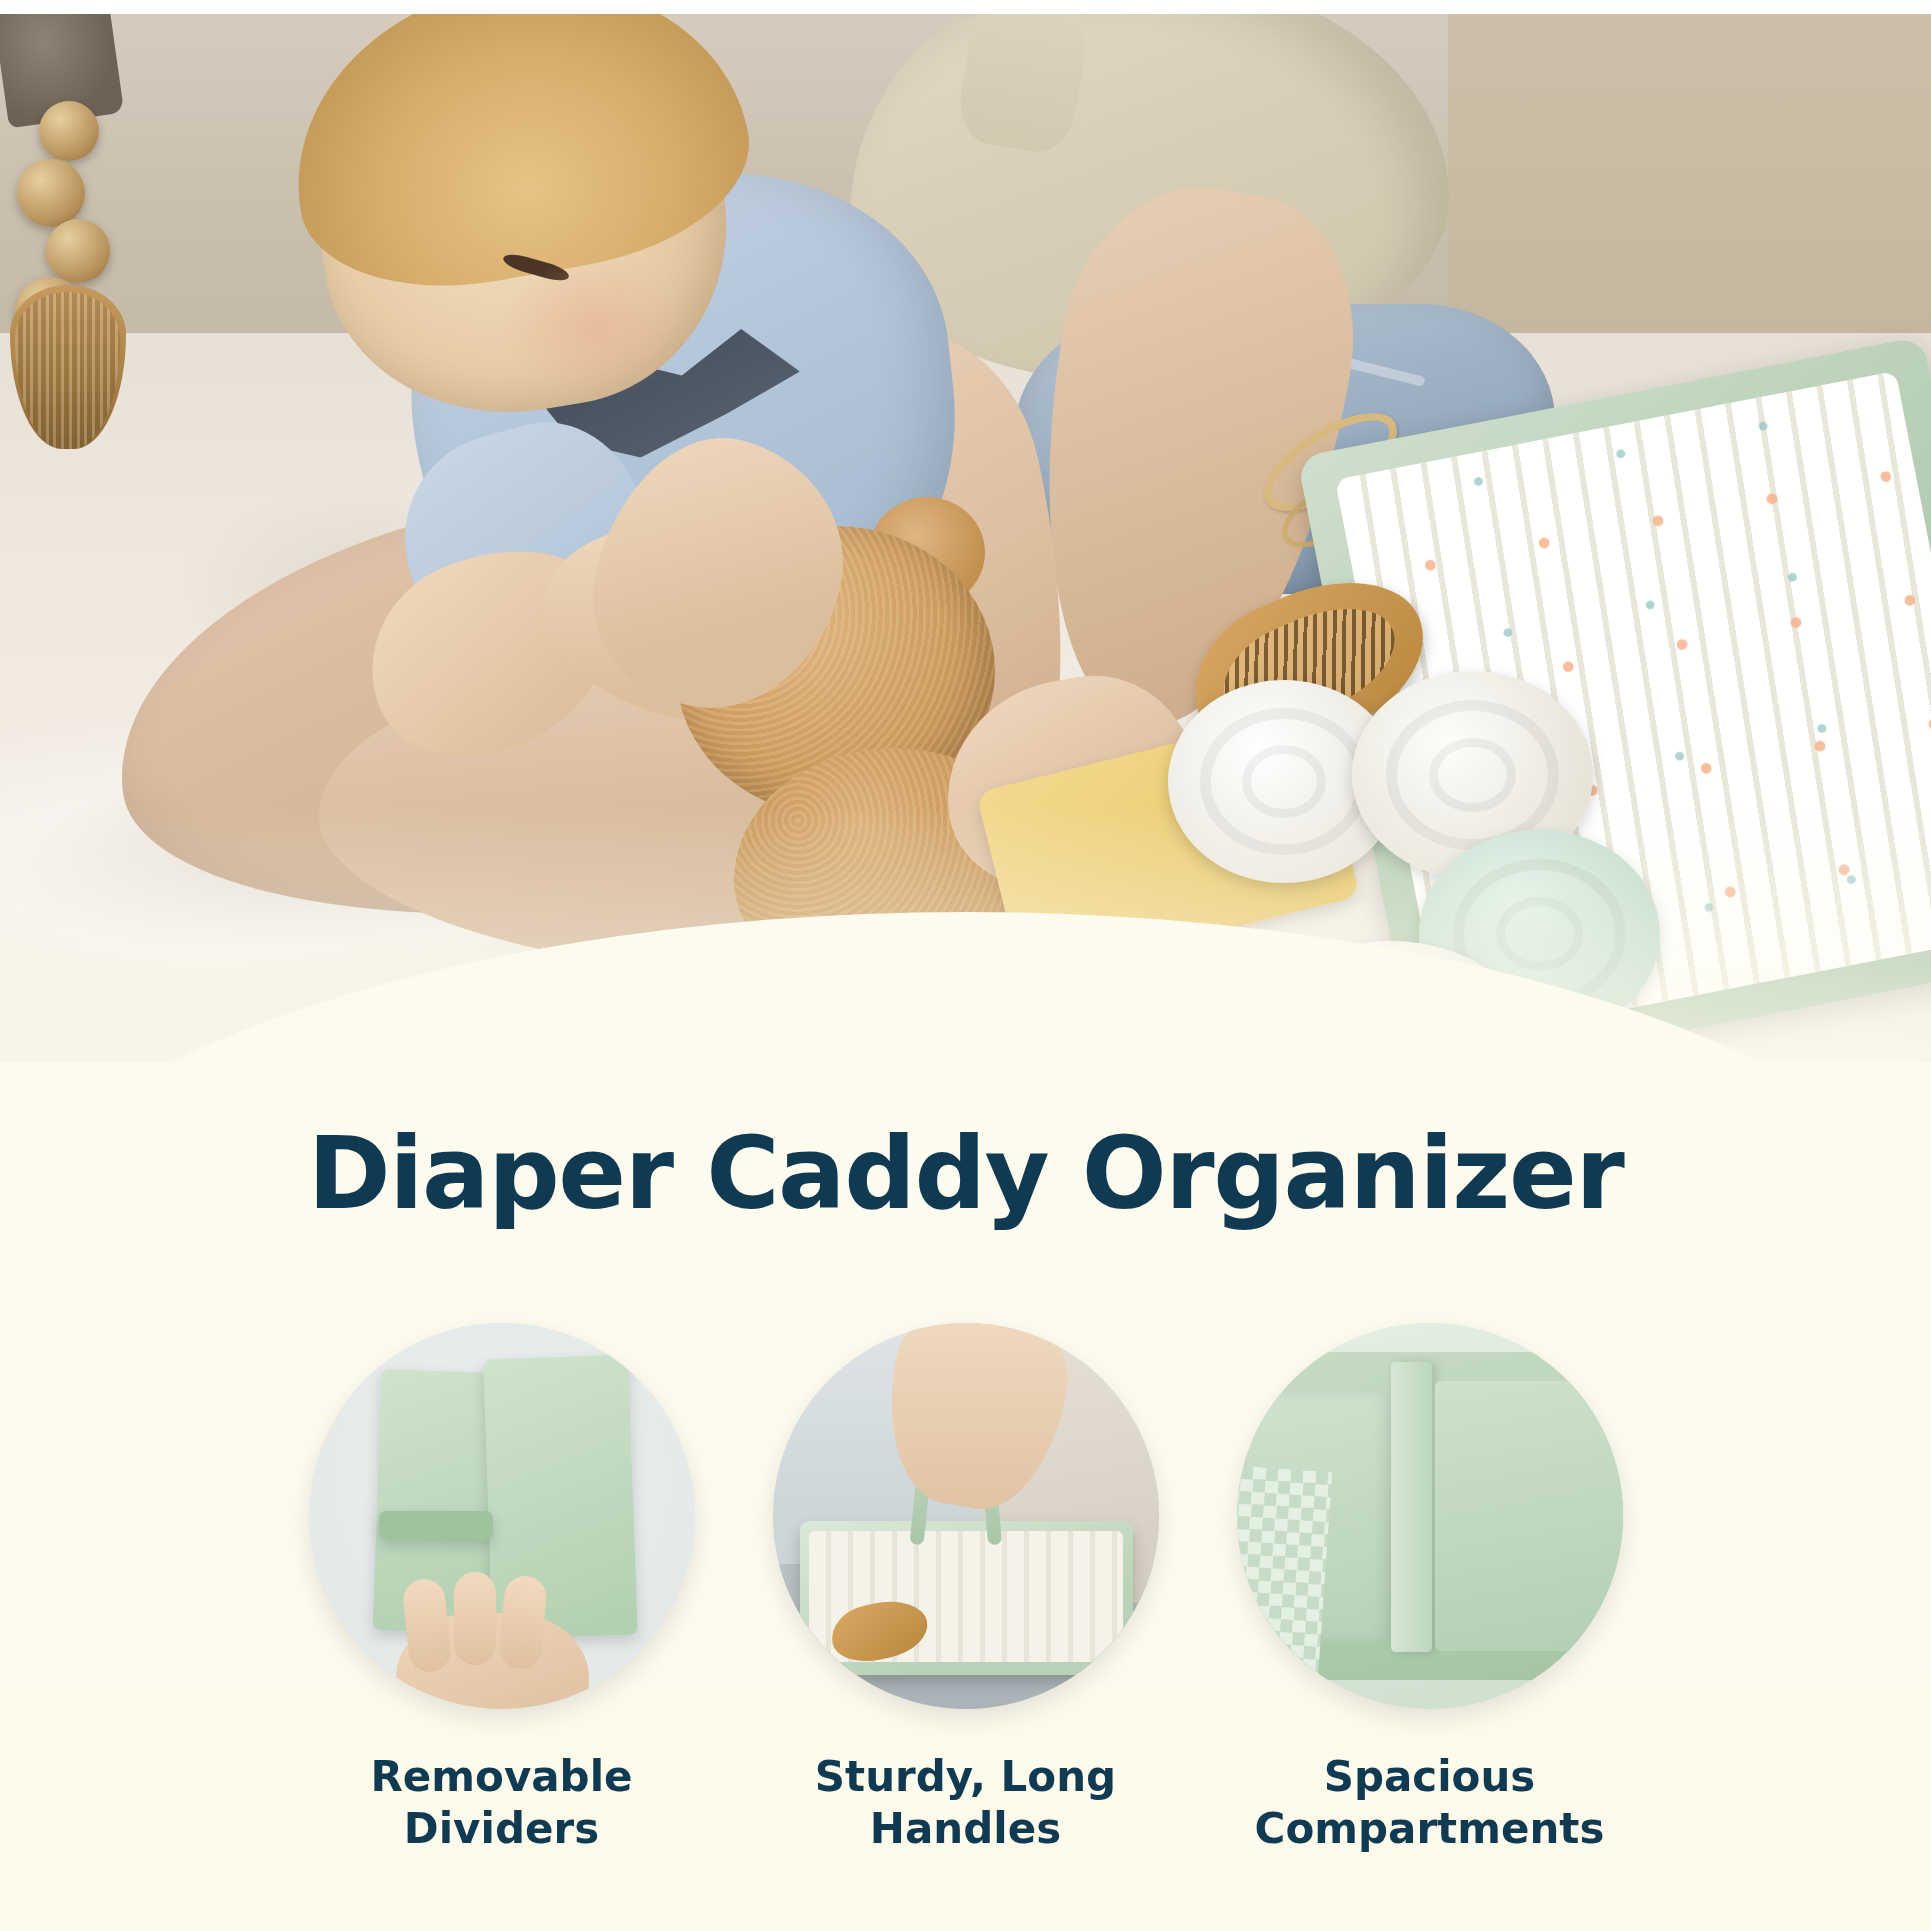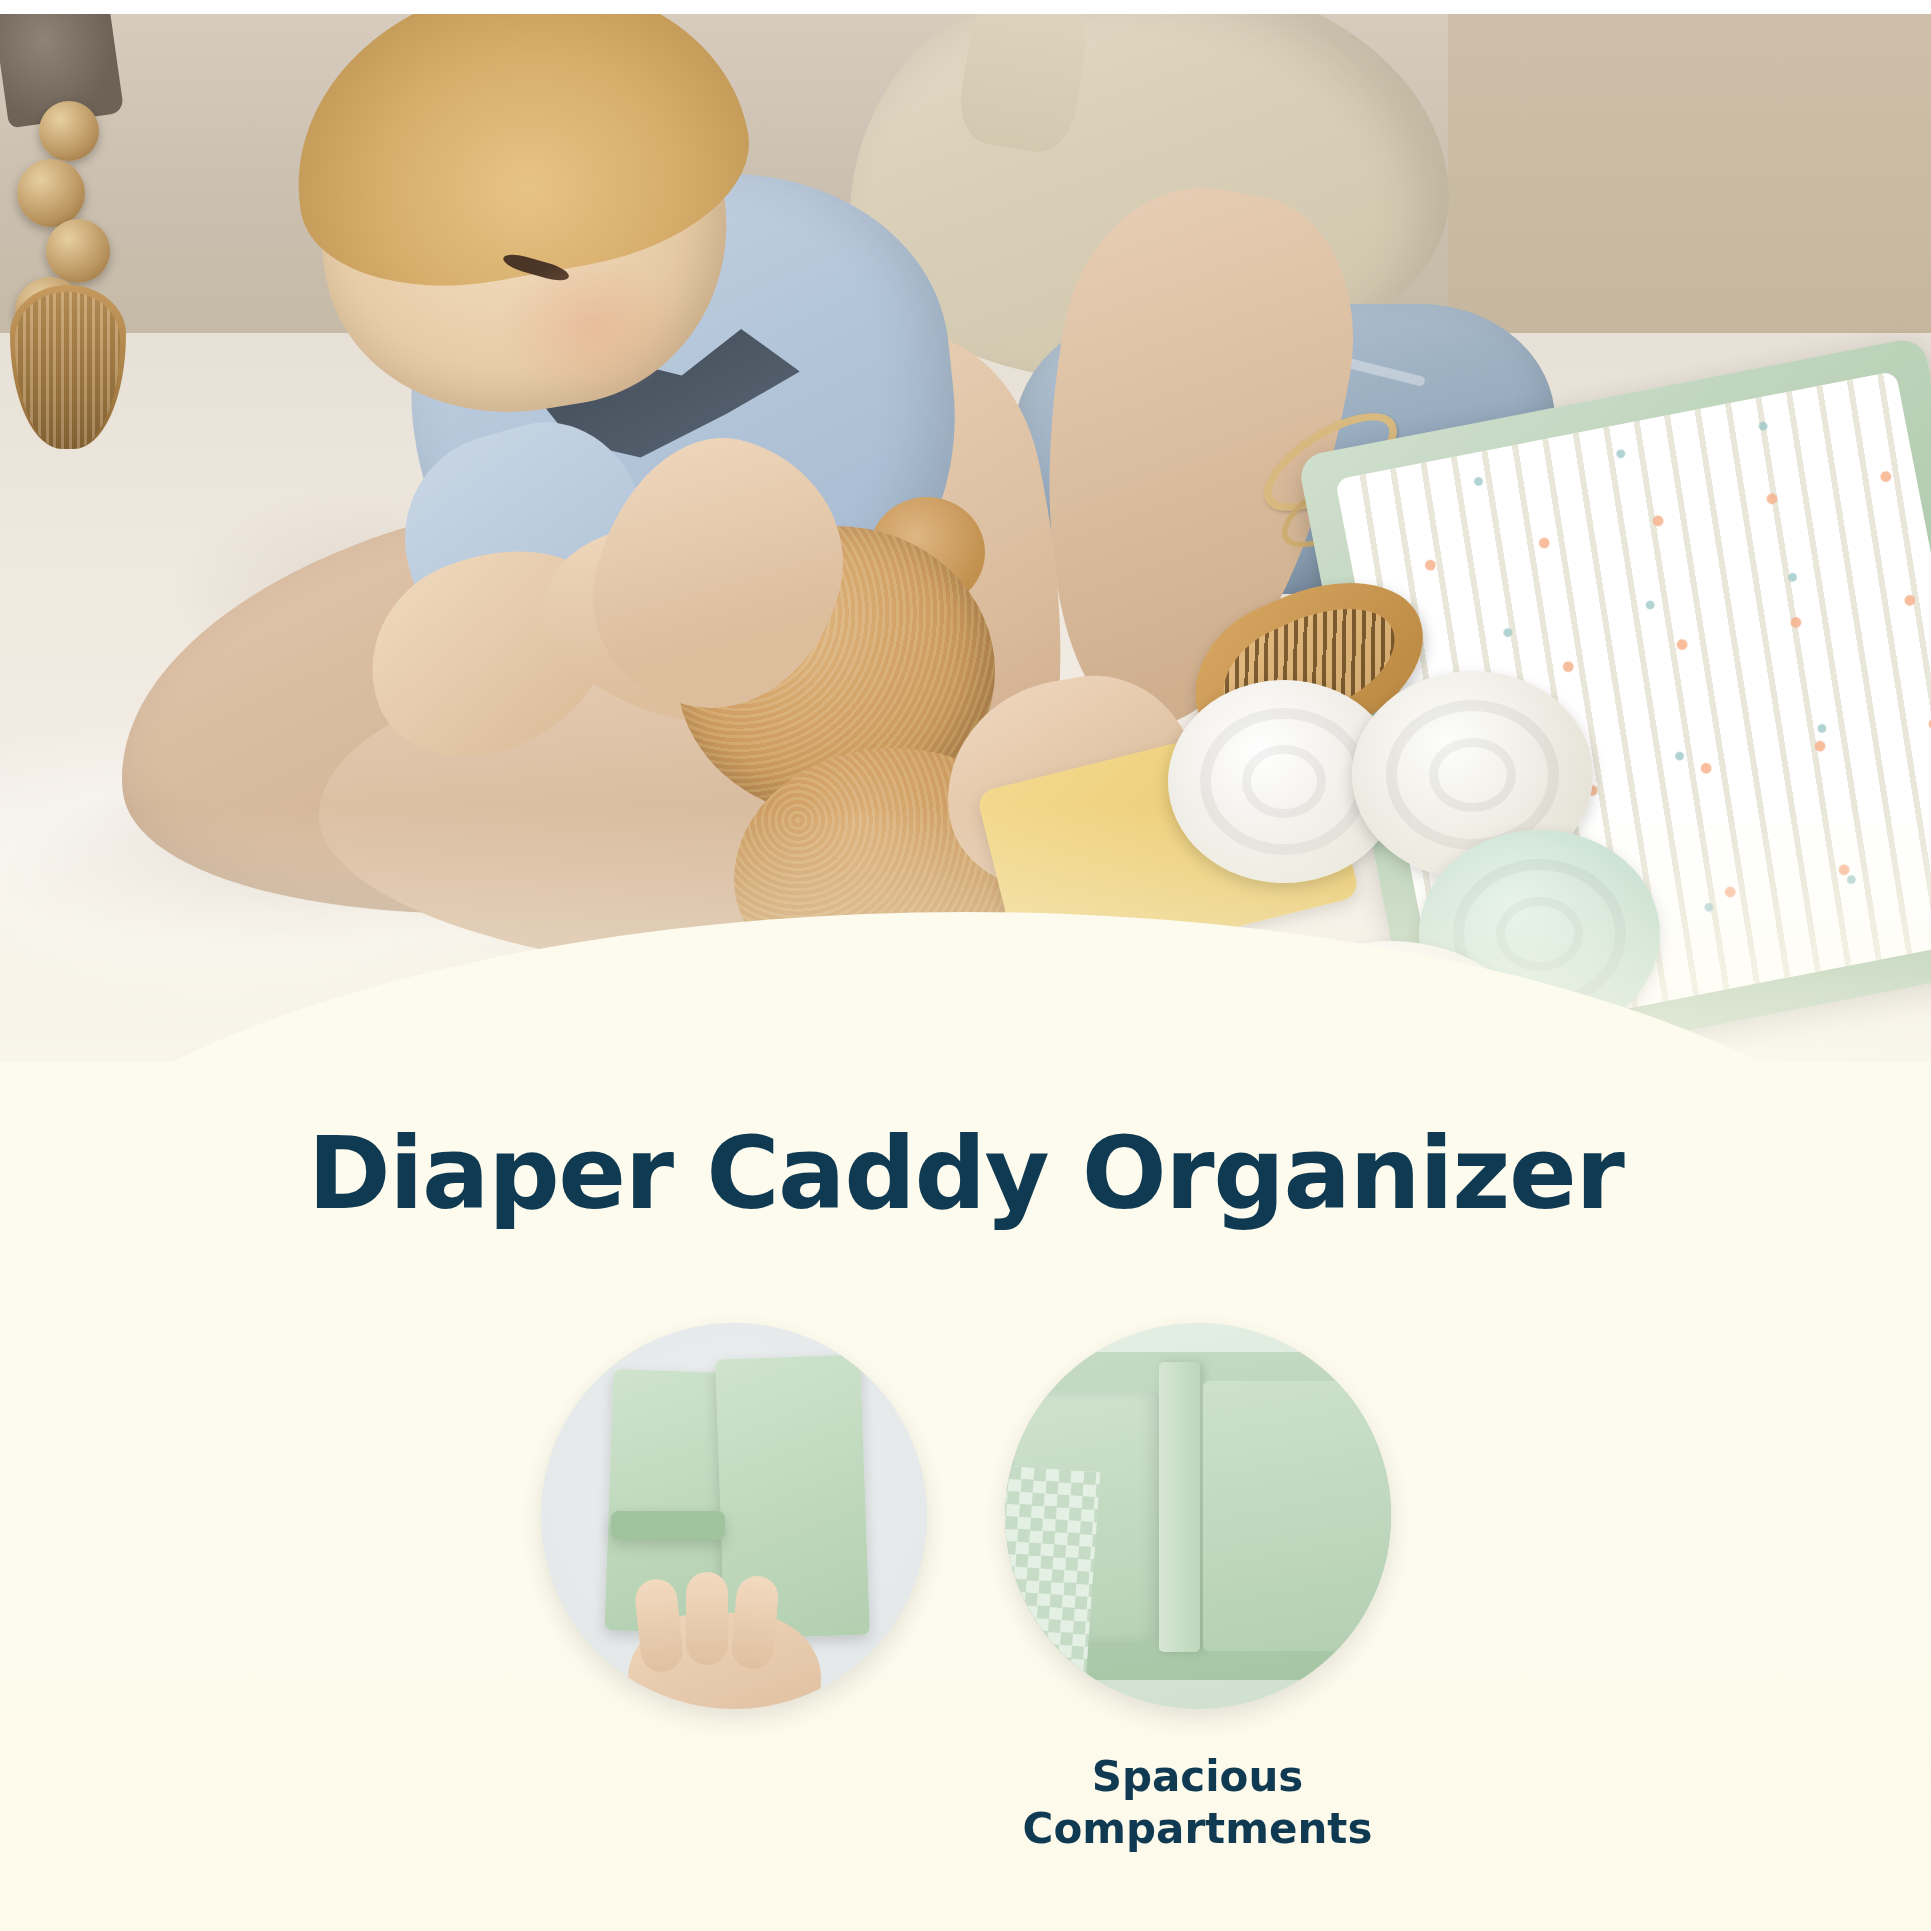--- a/index.html
+++ b/index.html
@@ -605,22 +605,40 @@
         <div class="thumb">
           <div class="t1-bg"></div>
           <div class="t1-div" style="left:68px;  top:48px;  width:116px; height:261px; transform:rotate(2deg);"></div>
           <div class="t1-div" style="left:179px; top:34px;  width:145px; height:280px; transform:rotate(-2deg);"></div>
           <div class="t1-div" style="left:70px;  top:188px; width:114px; height:29px; background:#9fc49d;"></div>
           <div class="t1-hand"></div>
           <div class="t1-finger" style="left:97px; top:256px; transform:rotate(-6deg);"></div>
           <div class="t1-finger" style="left:145px; top:249px;"></div>
           <div class="t1-finger" style="left:193px; top:253px; transform:rotate(5deg);"></div>
         </div>
+        <div class="caption">Removable
+Dividers</div>
       </div>
 
+      <div class="feature">
+        <div class="thumb">
+          <div class="t2-bg"></div>
+          <div class="t2-floor"></div>
+          <div class="t2-pant"></div>
+          <div class="t2-caddy">
+            <div class="t2-inner"></div>
+          </div>
+          <div class="t2-strap" style="left:145px; top:58px; height:164px; transform:rotate(6deg);"></div>
+          <div class="t2-strap" style="left:208px; top:58px; height:164px; transform:rotate(-5deg);"></div>
+          <div class="t2-arm"></div>
+          <div class="t2-brush"></div>
+        </div>
+        <div class="caption">Sturdy, Long
+Handles</div>
+      </div>
 
 
       <div class="feature">
         <div class="thumb">
           <div class="t4-bg"></div>
           <div class="t4-box"></div>
           <div class="t4-inner-l"></div>
           <div class="t4-div"></div>
           <div class="t4-inner-r"></div>
           <div class="t4-check"></div>

